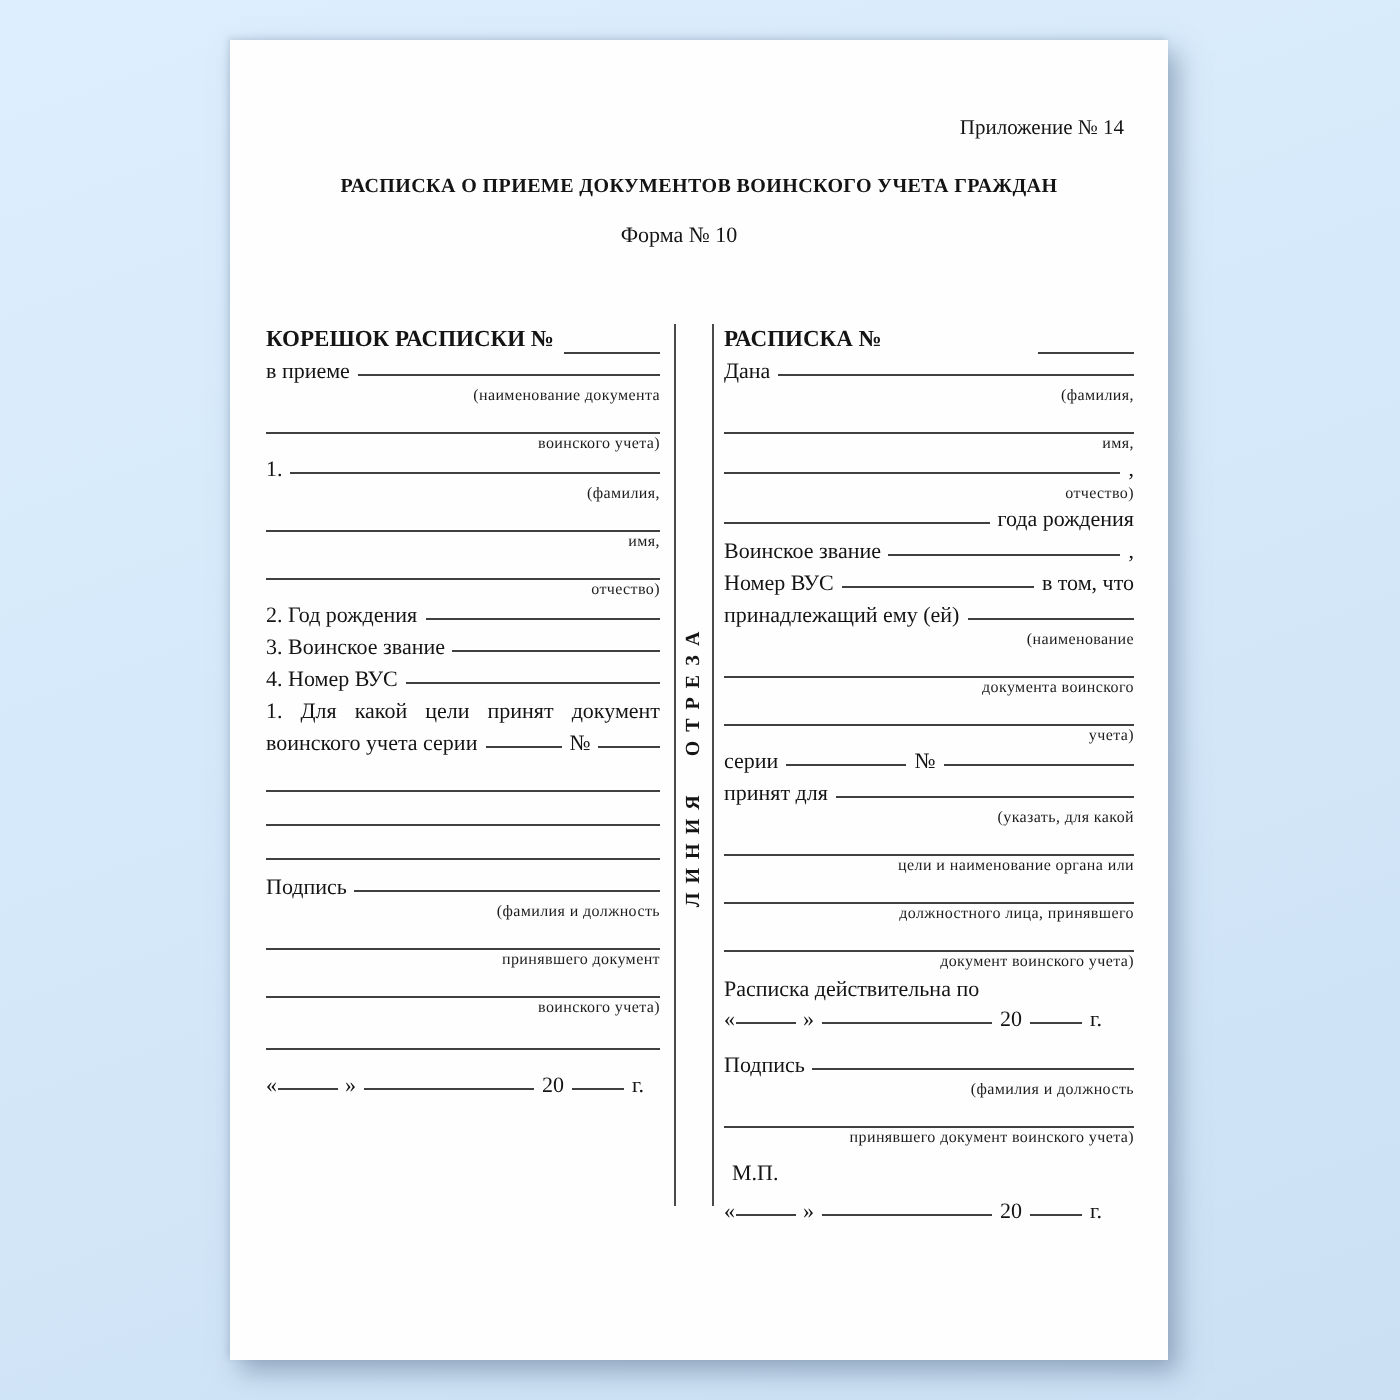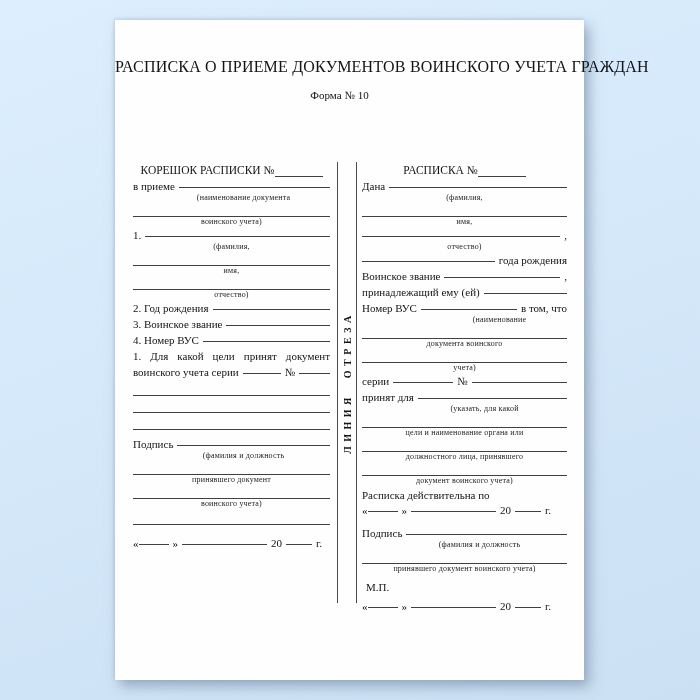--- a/index.html
+++ b/index.html
@@ -8,37 +8,37 @@
     position:relative;overflow:hidden;
     background:linear-gradient(160deg,#ddeffe 0%,#d3e7f9 55%,#cce0f4 100%);
     font-family:"Liberation Serif", serif;color:#141414;
   }
   .page{
     position:absolute;left:115px;top:20px;width:469px;height:660px;
     background:#fefefe;
     box-shadow:5px 6px 12px rgba(88,112,140,.5), -1px -1px 3px rgba(130,150,175,.3);
   }
   .annotation{margin:38px 22px 0 0;text-align:right;font-size:10.5px;line-height:1.4}
-  .title{margin-top:15px;text-align:center;font-weight:normal;font-size:16px;white-space:nowrap;letter-spacing:.2px}
+  .title{margin-top:15px;text-align:center;font-weight:bold;font-size:10px;white-space:nowrap;letter-spacing:.2px}
   .formno{margin:13px 20px 0 0;text-align:center;font-size:11px}
 
   .col{position:absolute;top:142px;font-size:11px;line-height:13px}
   .col-left{left:18px;width:197px}
   .col-right{left:247px;width:205px}
 
-  .hdr{display:flex;justify-content:center;align-items:flex-end;font-weight:normal;font-size:11.5px;height:15px;white-space:nowrap}
+  .hdr{display:flex;justify-content:space-between;align-items:flex-end;font-weight:bold;font-size:11.5px;height:15px;white-space:nowrap}
   .row{display:flex;align-items:center;margin-top:3px;height:13px;white-space:nowrap}
   .lbl{padding-right:4px}
   .lblr{padding-left:4px}
   .bl{flex:1 1 auto;border-bottom:1px solid #404040;height:3px;min-width:8px}
   .w48{flex:0 0 48px}.w38{flex:0 0 38px}.w60{flex:0 0 60px}
   .w30{flex:0 0 30px}.w85{flex:0 0 85px}.w26{flex:0 0 26px}
   .hr{border-bottom:1px solid #404040;height:15px}
   .hr.sp{height:17px}
-  .cap{font-size:8px;line-height:9px;height:9px;text-align:center;letter-spacing:.2px;color:#1c1c1c}
+  .cap{font-size:8px;line-height:9px;height:9px;text-align:right;letter-spacing:.2px;color:#1c1c1c}
   .s24{padding-left:24px}.s30{padding-left:30px}.s40{padding-left:40px}.s70{padding-left:70px}
   .just{text-align:justify;text-align-last:justify;margin-top:3px;height:13px}
   .para{text-align:justify;margin-top:7px;line-height:14px}
   .text{margin-top:4px;height:13px}
   .ind{padding-left:4px}
   .mt2{margin-top:2px}.mt6{margin-top:6px}.mt8{margin-top:8px}.mt10{margin-top:10px}.mt12{margin-top:12px}
   .gap{padding:0 4px}.gapl{padding-left:4px}
 
   .divider{
     position:absolute;left:222px;top:142px;width:20px;height:441px;
@@ -49,20 +49,21 @@
     transform:rotate(-90deg);white-space:nowrap;
     font-size:10px;font-weight:bold;letter-spacing:4.5px;word-spacing:8px;
   }
 </style>
 </head>
 <body>
 
 <div class="page">
 
   <div class="annotation">
+    <div>Приложение № 14</div>
   </div>
 
   <div class="title">РАСПИСКА О ПРИЕМЕ ДОКУМЕНТОВ ВОИНСКОГО УЧЕТА ГРАЖДАН</div>
   <div class="formno">Форма № 10</div>
 
   <div class="col col-left">
     <div class="hdr">
       <span>КОРЕШОК РАСПИСКИ №</span>
       <span class="bl w48 gapl"></span>
     </div>
@@ -149,27 +150,27 @@
     <div class="row">
       <span class="bl"></span>
       <span class="lblr">года рождения</span>
     </div>
     <div class="row">
       <span class="lbl">Воинское звание</span>
       <span class="bl"></span>
       <span class="gapl">,</span>
     </div>
     <div class="row">
+      <span class="lbl">Номер ВУС</span>
+      <span class="bl"></span>
+      <span class="lblr">в том, что</span>
+    </div>
+    <div class="row">
       <span class="lbl">принадлежащий ему (ей)</span>
       <span class="bl"></span>
-    </div>
-    <div class="row">
-      <span class="lbl">Номер ВУС</span>
-      <span class="bl"></span>
-      <span class="lblr">в том, что</span>
     </div>
     <div class="cap s70">(наименование</div>
     <div class="hr"></div>
     <div class="cap">документа воинского</div>
     <div class="hr"></div>
     <div class="cap">учета)</div>
     <div class="row">
       <span class="lbl">серии</span>
       <span class="bl w60"></span>
       <span class="gap">№</span>

